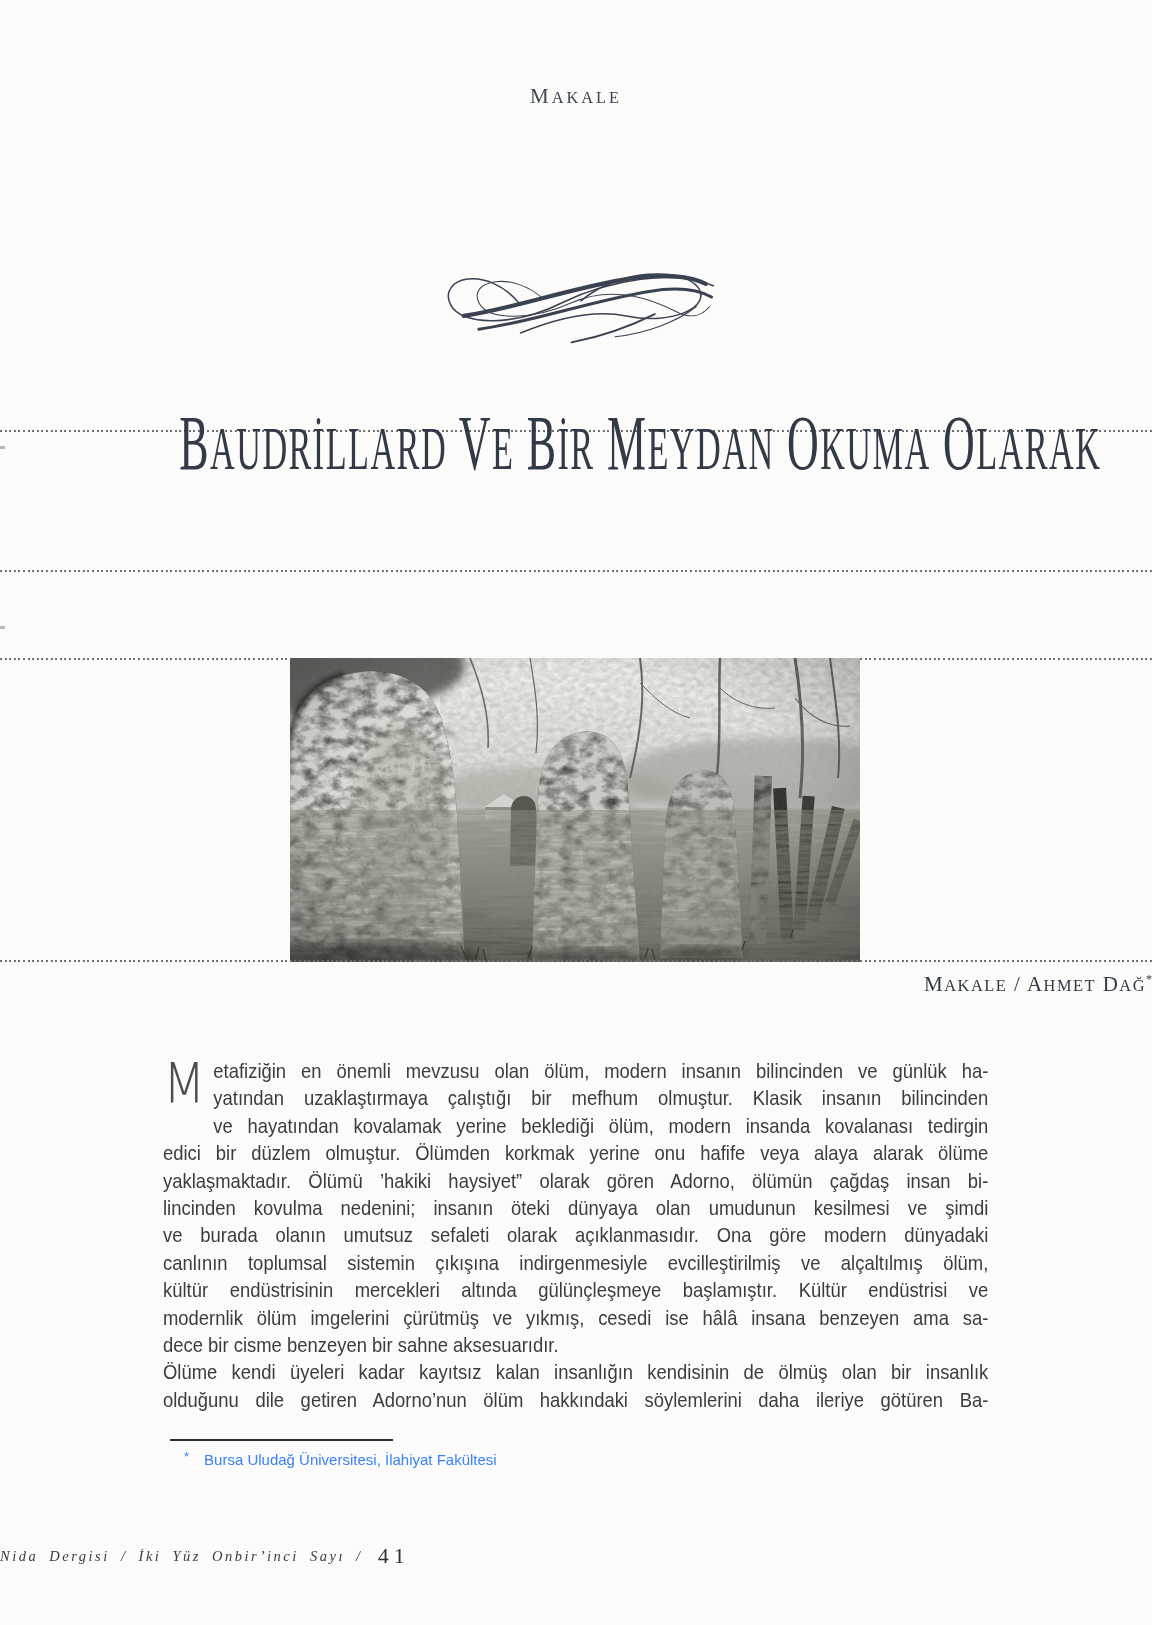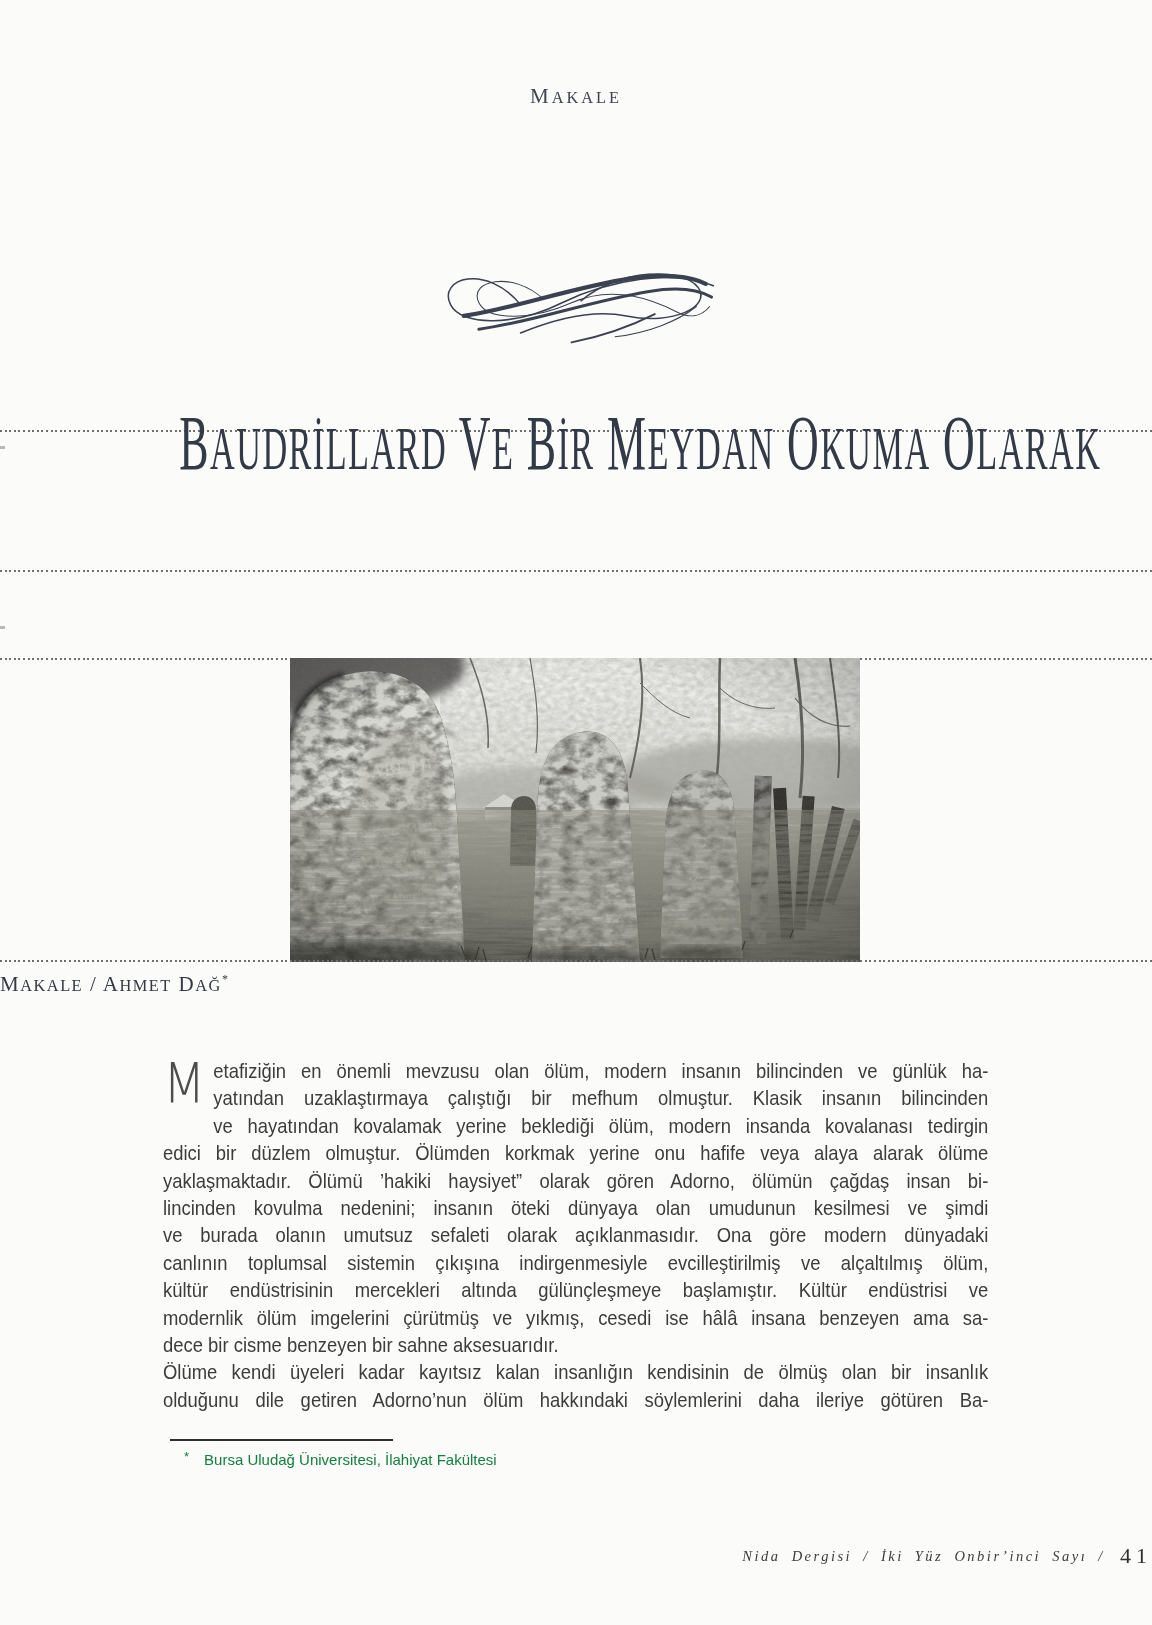--- a/index.html
+++ b/index.html
@@ -30,39 +30,39 @@
               font-family:"Liberation Serif",serif;color:#323a47;}
   .title-line .stretch{display:inline-block;transform:scale(0.72,1.27);transform-origin:center center;
                        letter-spacing:2px;}
   .tl1{top:406px;height:76px;line-height:76px;font-size:61px;}
   .tl2{top:496px;height:72px;line-height:72px;font-size:61px;}
 
   
   .photo{position:absolute;left:290px;top:658px;width:570px;height:304px;z-index:2;display:block;}
 
   
-  .caption{position:absolute;top:972px;left:0;width:100%;text-align:left;z-index:4;
+  .caption{position:absolute;top:972px;left:0;width:100%;text-align:right;z-index:4;
            font-family:"Liberation Serif",serif;font-size:21px;letter-spacing:1.5px;color:#333a45;}
   .caption sup{font-size:12px;vertical-align:8px;letter-spacing:0;}
 
   
   .bodycol{position:absolute;left:163px;top:1057px;width:940px;transform:scaleX(0.878);
            transform-origin:0 0;color:#3c3c3c;font-size:21px;line-height:27.4px;}
   .dropcap{float:left;font-family:"DejaVu Sans","Liberation Sans",sans-serif;font-weight:200;
            font-size:56px;line-height:46px;height:52px;padding:3px 9px 0 0;color:#4d4d4d;}
   .bline{text-align:justify;text-align-last:justify;}
   .bline.flush{text-align-last:left;}
 
   
   .fnrule{position:absolute;left:170px;top:1439px;width:223px;height:2px;background:#2e2e2e;}
-  .footnote{position:absolute;left:184px;top:1449px;font-size:15px;color:#15803d;}
+  .footnote{position:absolute;left:184px;top:1449px;font-size:15px;color:#3b82f6;}
   .footnote .marker{font-size:13px;vertical-align:4px;margin-right:15px;}
 
   
-  .footer{position:absolute;top:1543px;left:0;width:100%;text-align:right;
+  .footer{position:absolute;top:1543px;left:0;width:100%;text-align:left;
           font-family:"Liberation Serif",serif;font-style:italic;font-size:14.5px;
           letter-spacing:2.5px;word-spacing:5px;color:#3c3c3c;}
   .footer .pagenum{font-style:normal;font-size:22px;letter-spacing:5px;margin-left:4px;vertical-align:-2px;color:#2f2f2f;}
 </style>
 </head>
 <body>
 
 <div class="page">
 
   <div class="runhead"><span class="bigcap">M</span><span class="smcap">AKALE</span></div>

